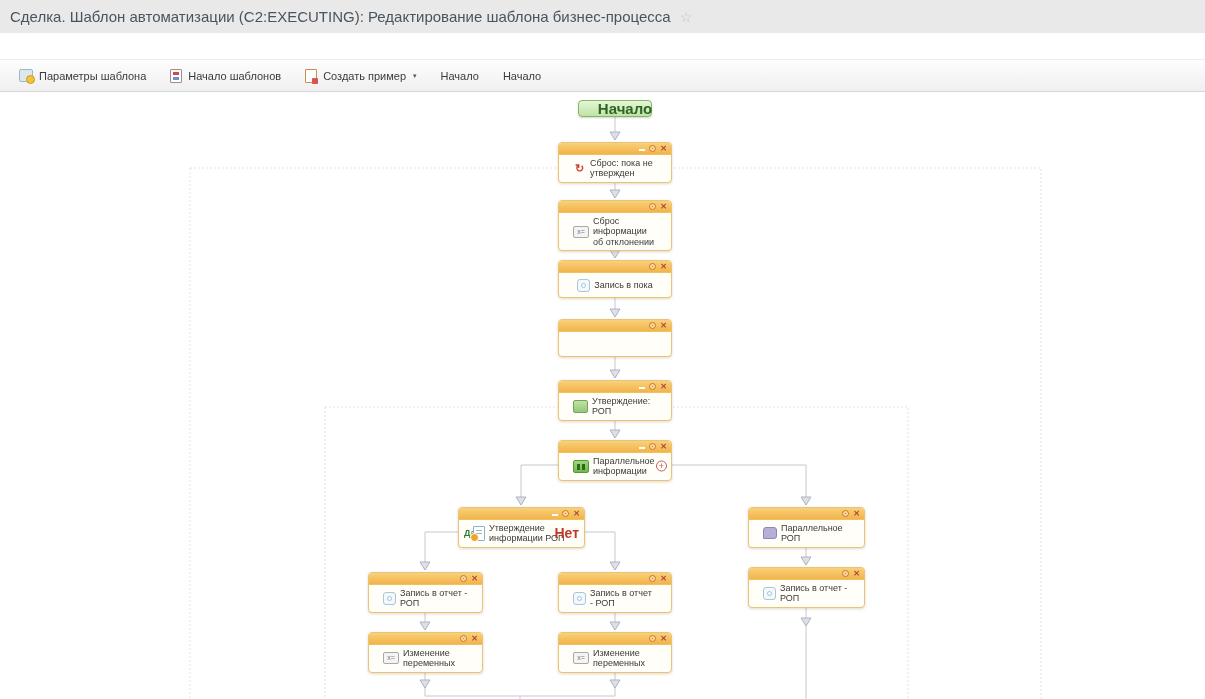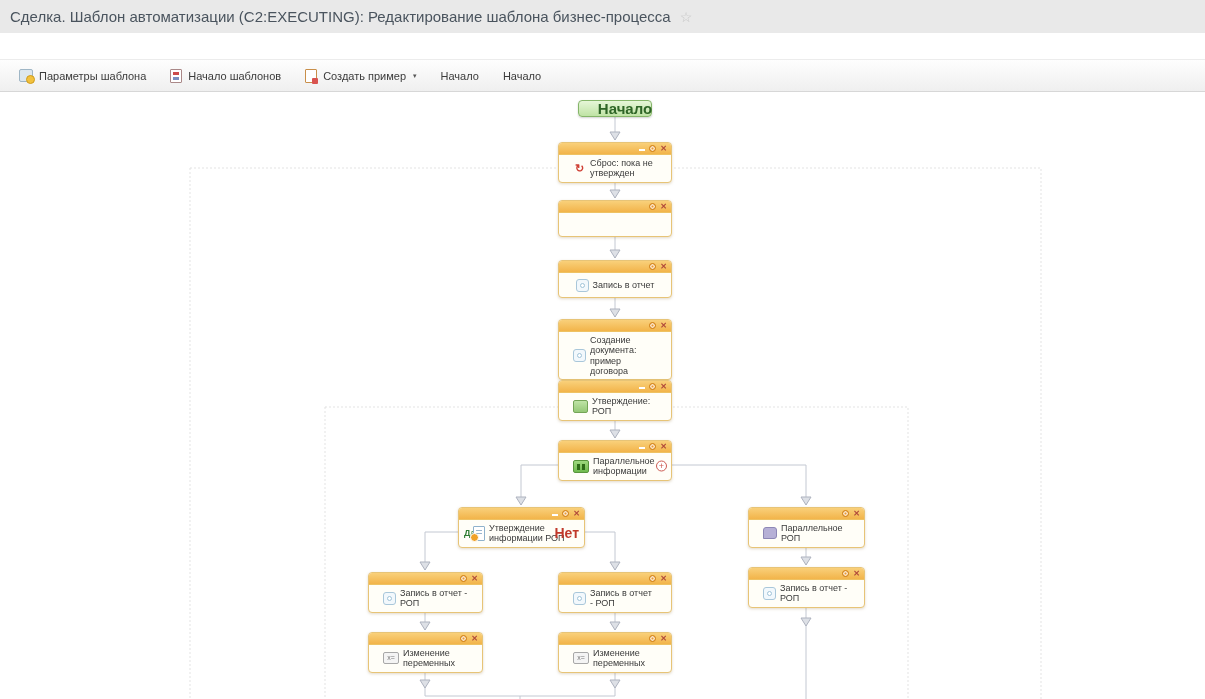--- a/index.html
+++ b/index.html
@@ -166,39 +166,39 @@
         <div class="node-body">
           <span class="nicon loop-icon">↻</span>
           <span class="node-label">Сброс: пока не утвержден</span>
         </div>
       </div>
       <div class="node" style="left: 558px; top: 200px; width: 114px; min-height: 37px;">
         <div class="node-header">
           <span class="ctl ctl-gear"></span>
           <span class="ctl ctl-close">✕</span>
         </div>
+        <div class="node-body">
+          <span class="nicon variables-icon">x=</span>
+          <span class="node-label">Сброс информации об отклонении</span>
+        </div>
       </div>
       <div class="node" style="left: 558px; top: 260px; width: 114px; min-height: 36px;">
         <div class="node-header">
           <span class="ctl ctl-gear"></span>
           <span class="ctl ctl-close">✕</span>
         </div>
         <div class="node-body">
           <span class="nicon report-icon"></span>
-          <span class="node-label">Запись в отчет</span>
+          <span class="node-label">Запись в пока</span>
         </div>
       </div>
       <div class="node" style="left: 558px; top: 319px; width: 114px; min-height: 38px;">
         <div class="node-header">
           <span class="ctl ctl-gear"></span>
           <span class="ctl ctl-close">✕</span>
-        </div>
-        <div class="node-body">
-          <span class="nicon document-icon"></span>
-          <span class="node-label">Создание документа: пример договора</span>
         </div>
       </div>
       <div class="node" style="left: 558px; top: 380px; width: 114px; min-height: 37px;">
         <div class="node-header">
           <span class="ctl ctl-min"></span>
           <span class="ctl ctl-gear"></span>
           <span class="ctl ctl-close">✕</span>
         </div>
         <div class="node-body">
           <span class="nicon approval-icon"></span>

